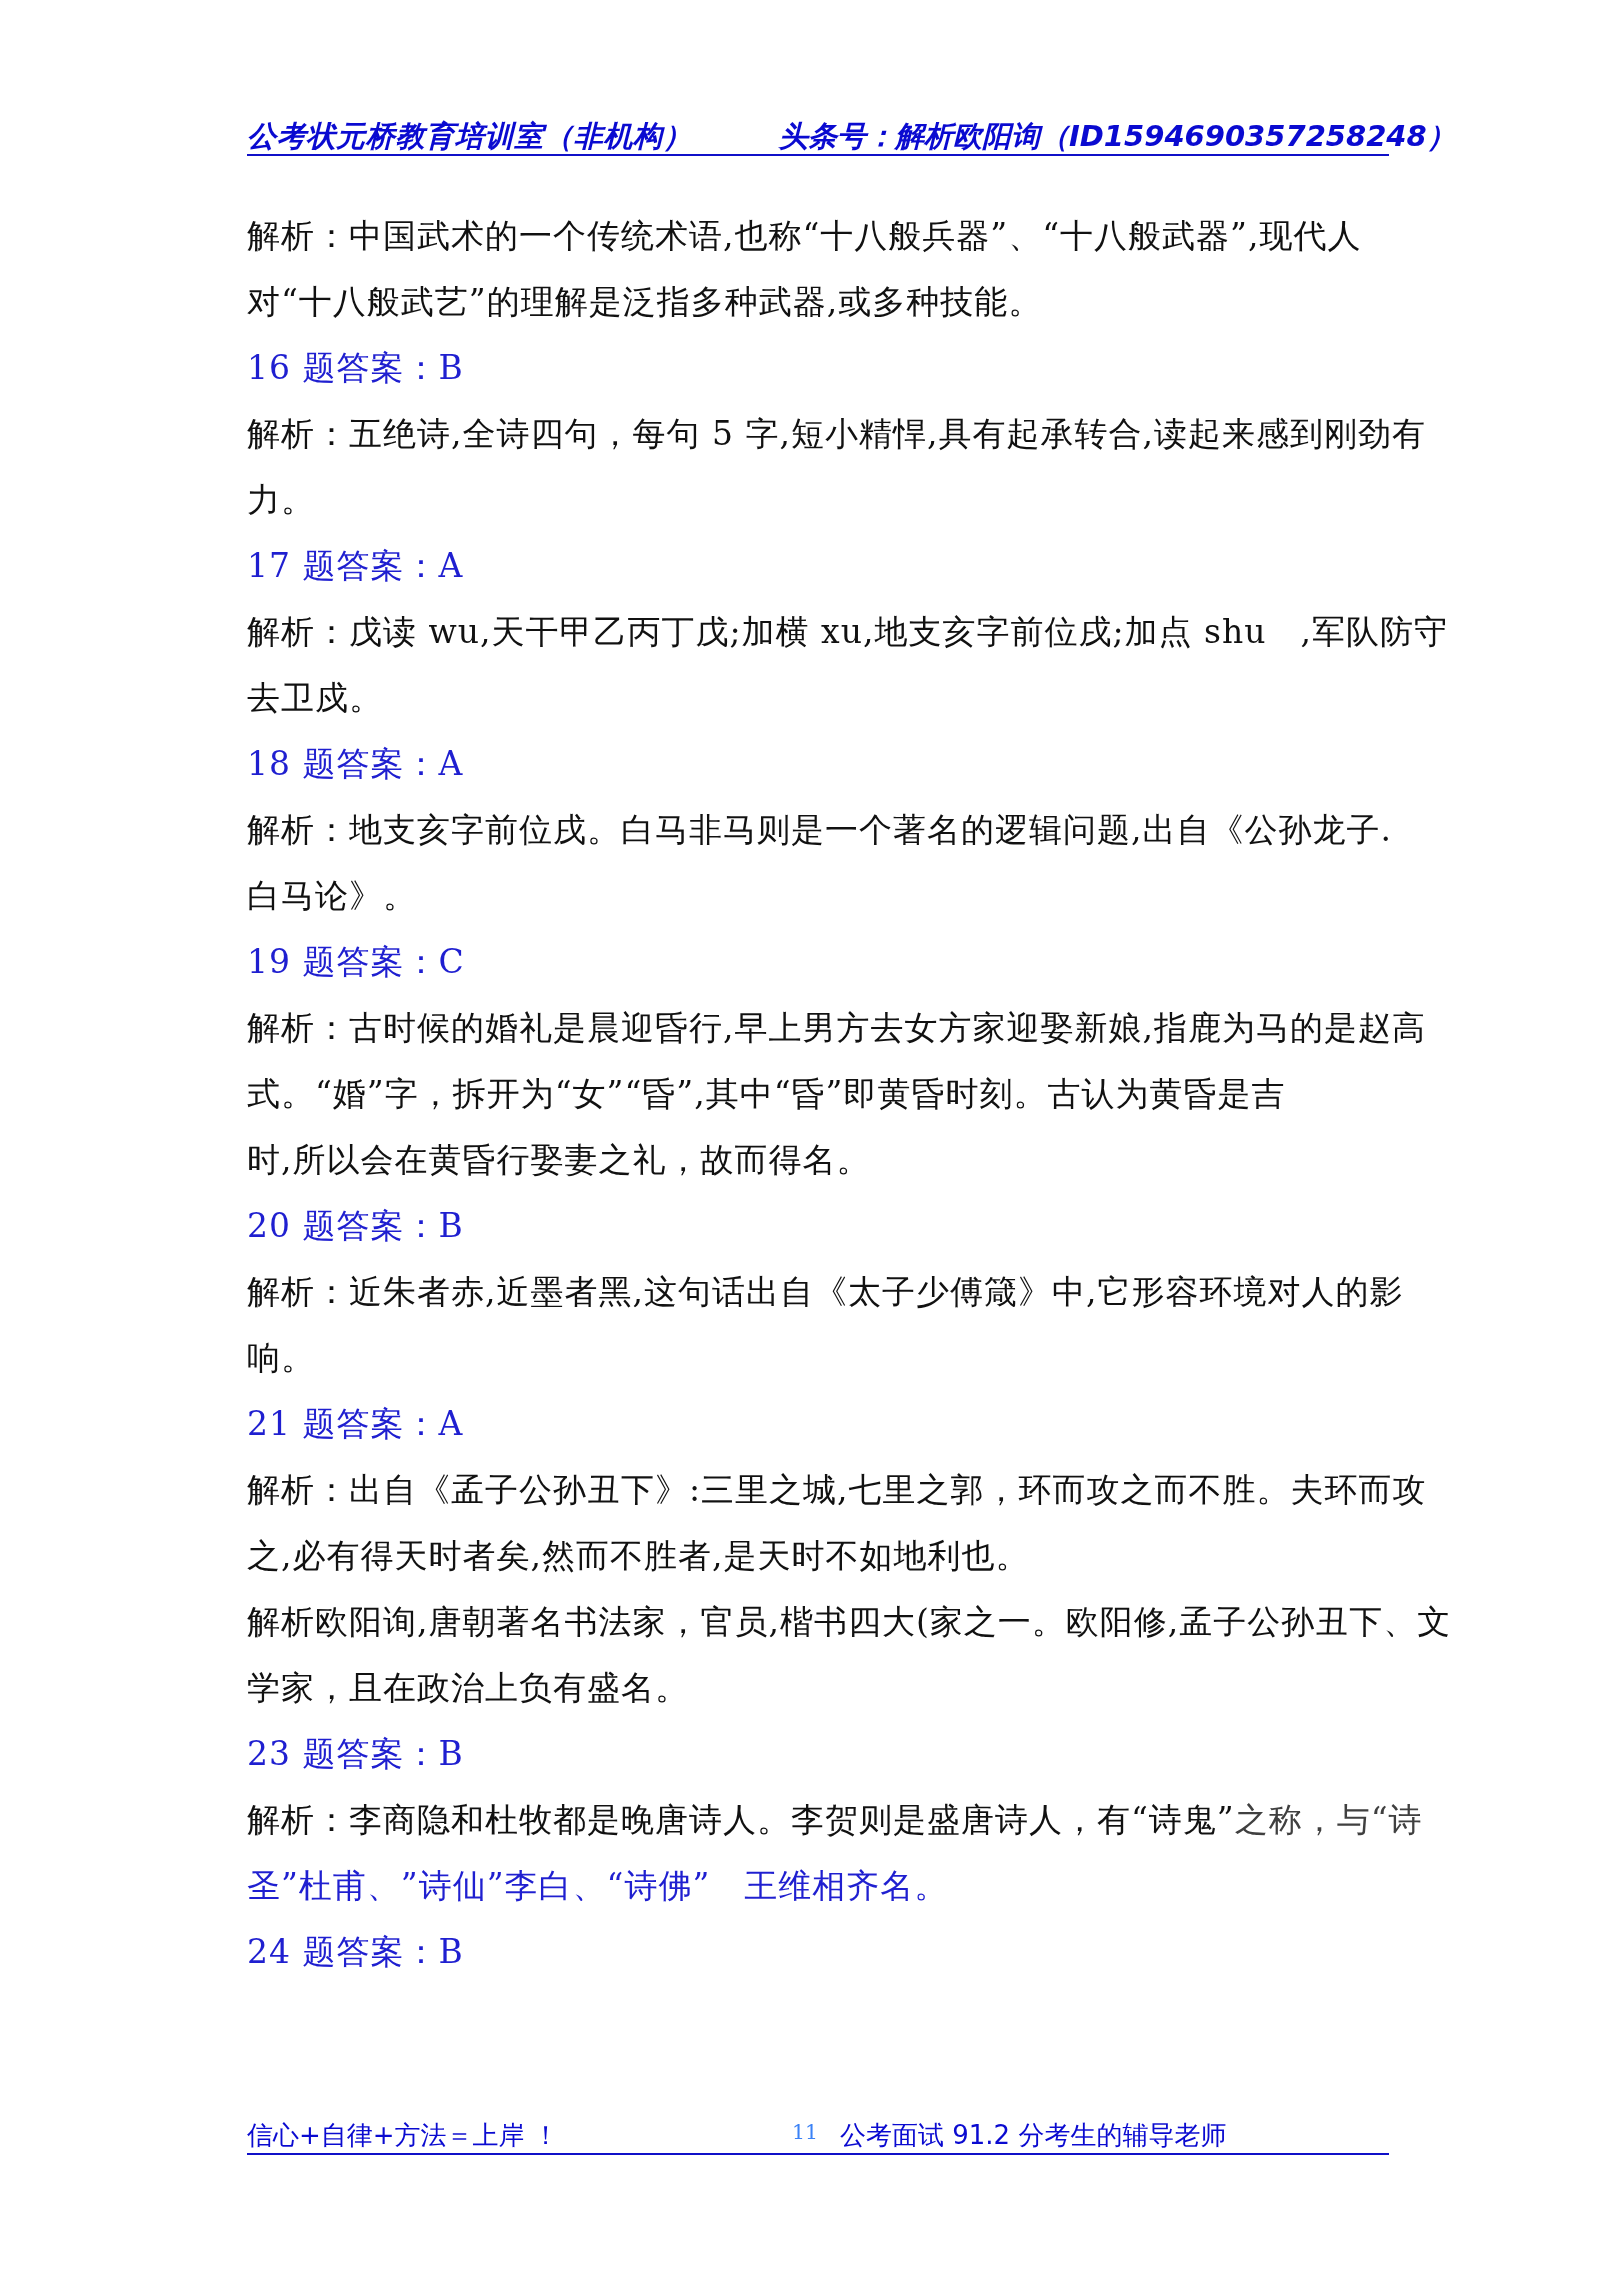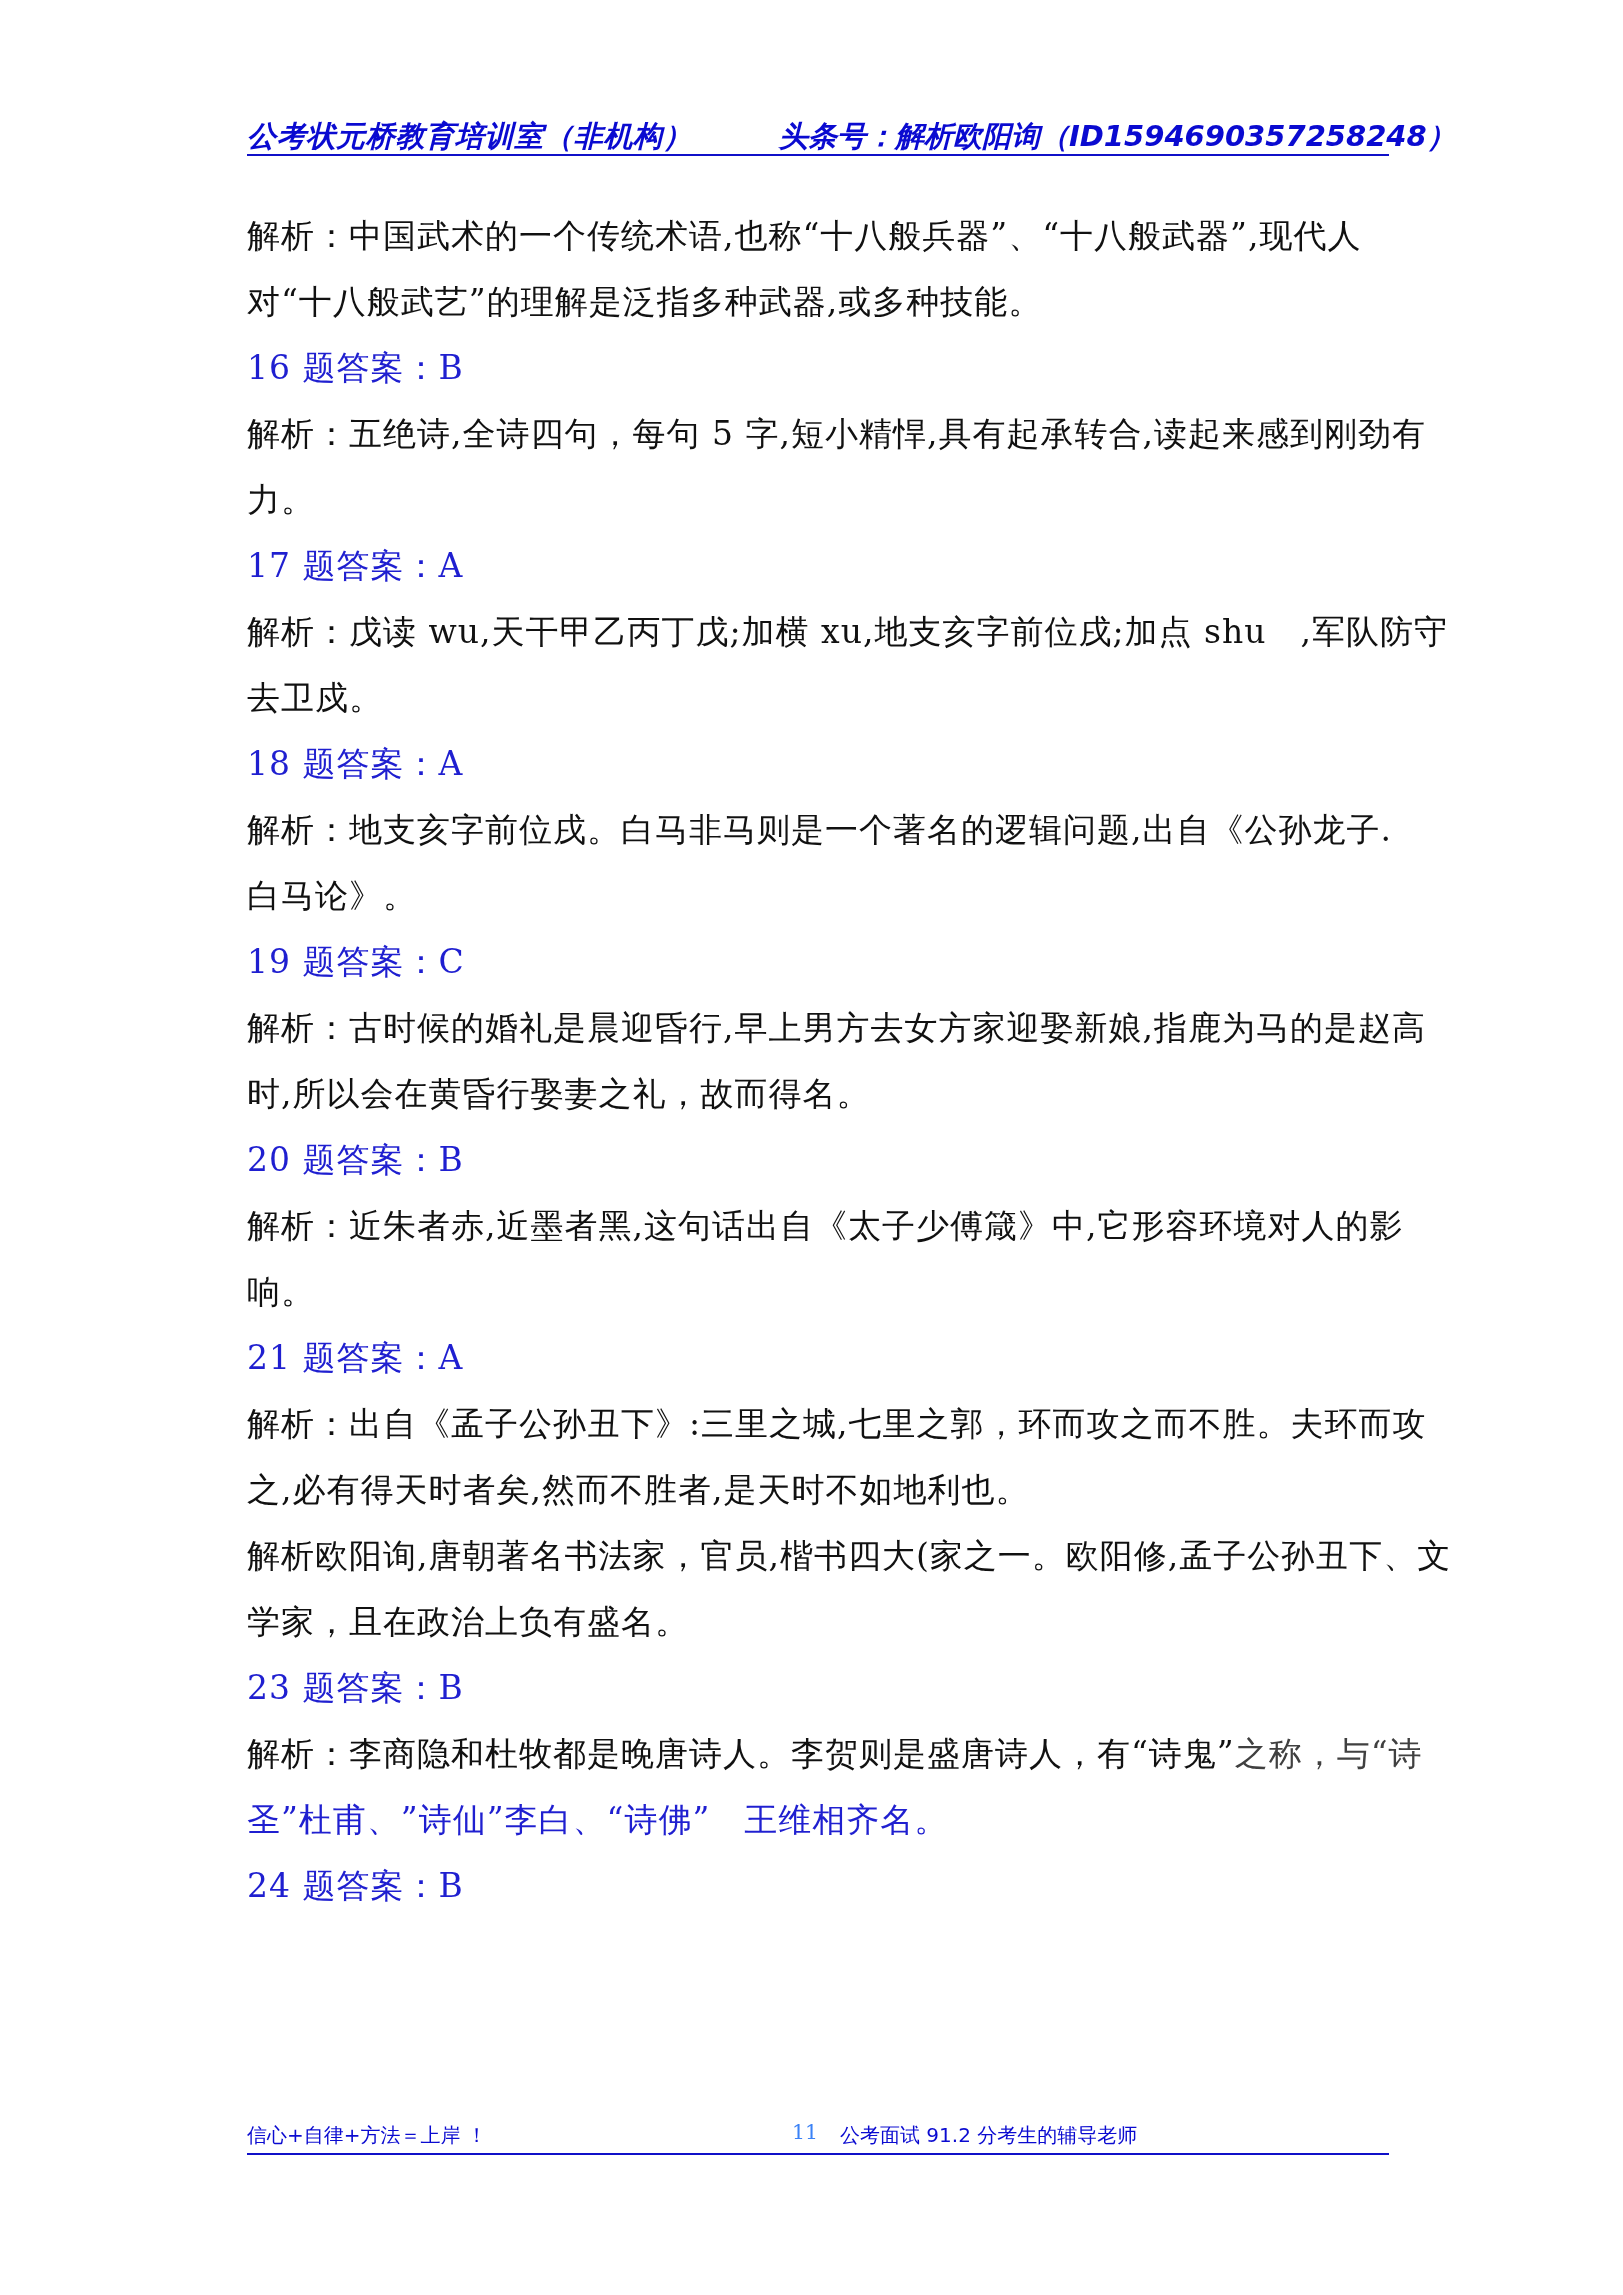--- a/index.html
+++ b/index.html
@@ -12,21 +12,21 @@
   .header .left { left: 0; letter-spacing: 0.7px; }
   .header .right { left: 532px; letter-spacing: 0px; }
   .content { position: absolute; left: 247px; top: 203px; width: 1159px; }
   .line { height: 66px; line-height: 66px; font-size: 33px; color: #111111; white-space: nowrap;
           letter-spacing: 1px; }
   .line.answer { color: #1f1fd0; }
   .seg-blue { color: #404040; }
   .footer { position: absolute; left: 247px; top: 2119px; width: 1142px; height: 34px;
             border-bottom: 2.7px solid #1010c8; }
   .footer span { position: absolute; top: 0; white-space: nowrap; }
-  .footer .left, .footer .right { font-family: "DejaVu Sans", "Liberation Sans", sans-serif; font-size: 20px;
+  .footer .left, .footer .right { font-family: "DejaVu Sans", "Liberation Sans", sans-serif; font-size: 26px;
              line-height: 33px; color: #0a0ad0; }
   .footer .left { left: 0; }
   .footer .right { left: 593px; }
   .footer .page { left: 545px; top: 1px; font-size: 20.5px; line-height: 24.5px; color: #3b82f6; }
 </style>
 </head>
 <body>
 
 <div class="header">
   <span class="left">公考状元桥教育培训室（非机构）</span>
@@ -40,20 +40,21 @@
   <div class="line">解析：五绝诗,全诗四句，每句 5 字,短小精悍,具有起承转合,读起来感到刚劲有</div>
   <div class="line">力。</div>
   <div class="line answer">17 题答案：A</div>
   <div class="line">解析：戊读 wu,天干甲乙丙丁戊;加横 xu,地支亥字前位戌;加点 shu　,军队防守</div>
   <div class="line">去卫戍。</div>
   <div class="line answer">18 题答案：A</div>
   <div class="line">解析：地支亥字前位戌。白马非马则是一个著名的逻辑问题,出自《公孙龙子.</div>
   <div class="line">白马论》。</div>
   <div class="line answer">19 题答案：C</div>
   <div class="line">解析：古时候的婚礼是晨迎昏行,早上男方去女方家迎娶新娘,指鹿为马的是赵高</div>
+  <div class="line">式。“婚”字，拆开为“女”“昏”,其中“昏”即黄昏时刻。古认为黄昏是吉</div>
   <div class="line">时,所以会在黄昏行娶妻之礼，故而得名。</div>
   <div class="line answer">20 题答案：B</div>
   <div class="line">解析：近朱者赤,近墨者黑,这句话出自《太子少傅箴》中,它形容环境对人的影</div>
   <div class="line">响。</div>
   <div class="line answer">21 题答案：A</div>
   <div class="line">解析：出自《孟子公孙丑下》:三里之城,七里之郭，环而攻之而不胜。夫环而攻</div>
   <div class="line">之,必有得天时者矣,然而不胜者,是天时不如地利也。</div>
   <div class="line">解析欧阳询,唐朝著名书法家，官员,楷书四大(家之一。欧阳修,孟子公孙丑下、文</div>
   <div class="line">学家，且在政治上负有盛名。</div>
   <div class="line answer">23 题答案：B</div>

